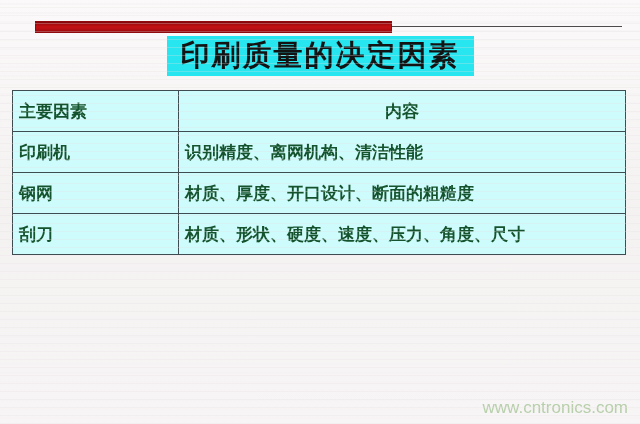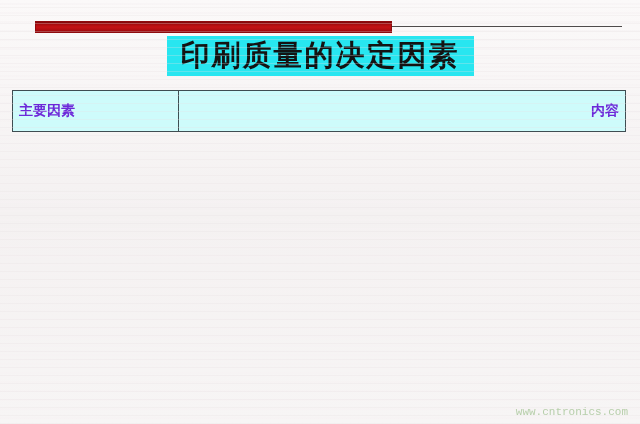--- a/index.html
+++ b/index.html
@@ -112,52 +112,52 @@
   }
   #factor-table col.c1 { width: 166px; }
   #factor-table col.c2 { width: 447px; }
 
   #factor-table td {
     border: 1px solid #3f4d52;
     background: #cefbfb;
     height: 40px;
     padding: 0 6px;
     font-family: "DejaVu Serif", "Liberation Serif", serif;
-    font-size: 14px;
-    color: #6d28d9;
+    font-size: 17px;
+    color: #14532d;
     vertical-align: middle;
     white-space: nowrap;
     overflow: hidden;
   }
   #factor-table tr.header-row td {
     font-weight: bold;
   }
   td.col-factor {
     padding-left: 18px;
     font-weight: bold;
   }
   tr.header-row td.col-factor {
     padding-left: 10px;
   }
   td.col-content {
     padding-left: 16px;
     font-weight: bold;
   }
   tr.header-row td.col-content {
-    text-align: right;
+    text-align: center;
     padding-left: 6px;
   }
 
   
   #watermark {
     position: absolute;
     right: 12px;
     bottom: 6px;
-    font-family: Liberation Mono, monospace;
-    font-size: 11px;
+    font-family: Liberation Sans, sans-serif;
+    font-size: 17px;
     color: #b7cfab;
     letter-spacing: 0px;
     white-space: nowrap;
     margin-top: 40px;
   }
 </style>
 </head>
 <body>
 
 <div id="slide">
@@ -175,19 +175,31 @@
     <colgroup>
       <col class="c1">
       <col class="c2">
     </colgroup>
     <tbody>
       <tr class="header-row">
         <td class="col-factor">主要因素</td>
         <td class="col-content">内容</td>
       </tr>
 
+      <tr>
+        <td class="col-factor">印刷机</td>
+        <td class="col-content">识别精度、离网机构、清洁性能</td>
+      </tr>
+      <tr>
+        <td class="col-factor">钢网</td>
+        <td class="col-content">材质、厚度、开口设计、断面的粗糙度</td>
+      </tr>
+      <tr>
+        <td class="col-factor">刮刀</td>
+        <td class="col-content">材质、形状、硬度、速度、压力、角度、尺寸</td>
+      </tr>
     </tbody>
   </table>
 
   <div id="watermark">www.cntronics.com</div>
 
   <div id="noise-overlay"></div>
 </div>
 
 </body></html>

